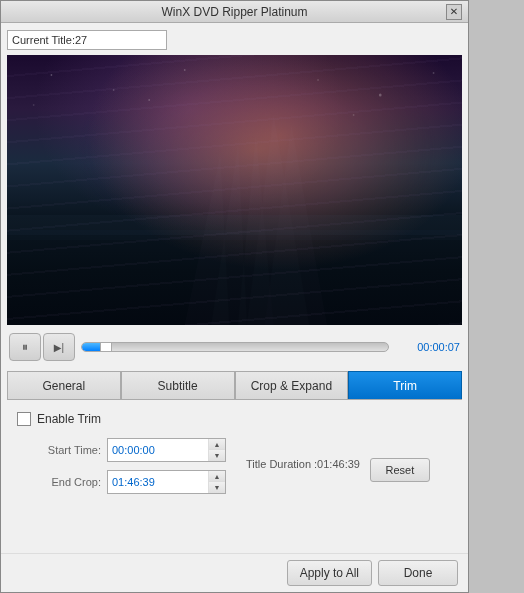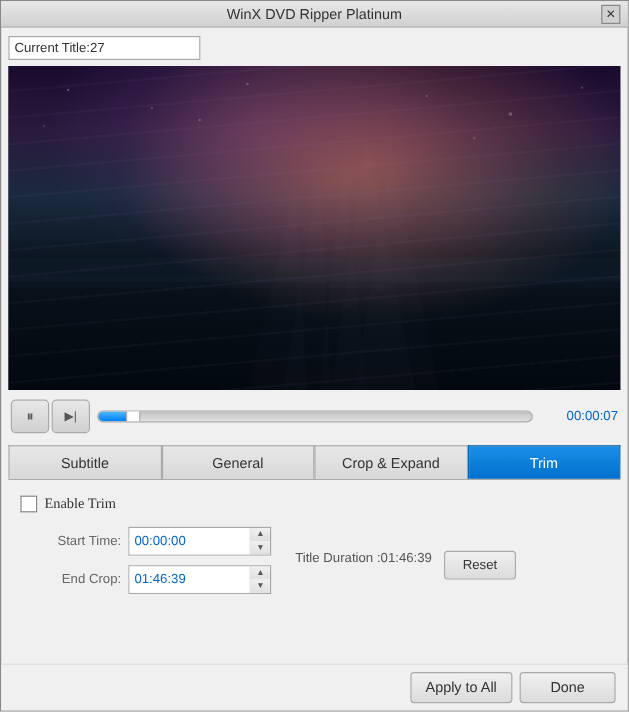--- a/index.html
+++ b/index.html
@@ -6,21 +6,21 @@
     body {
       font-family: Arial, sans-serif;
       font-size: 12px;
       background: #c0c0c0;
       width: 524px;
       height: 593px;
       overflow: hidden;
     }
 
     .window {
-      width: 524px;
+      width: 469px;
       height: 593px;
       background: #f0f0f0;
       border: 1px solid #888;
       display: flex;
       flex-direction: column;
     }
 
     .title-bar {
       background: linear-gradient(to bottom, #e8e8e8, #d0d0d0);
       height: 22px;
@@ -215,21 +215,20 @@
       padding: 8px 10px;
       display: flex;
       flex-direction: column;
       gap: 8px;
     }
 
     .enable-trim-row {
       display: flex;
       align-items: center;
       gap: 6px;
-      font-family: Liberation Serif, serif;
     }
 
     .checkbox {
       width: 14px;
       height: 14px;
       border: 1px solid #888;
       background: white;
       cursor: pointer;
       flex-shrink: 0;
     }
@@ -421,22 +420,22 @@
         </div>
       </div>
       <div class="progress-container">
         <div class="progress-fill"></div>
         <div class="progress-thumb"></div>
       </div>
       <span class="time-display">00:00:07</span>
     </div>
 
     <div class="tabs-bar">
+      <div class="tab">General</div>
       <div class="tab">Subtitle</div>
-      <div class="tab">General</div>
       <div class="tab">Crop &amp; Expand</div>
       <div class="tab active">Trim</div>
     </div>
 
     <div class="panel-content">
       <div class="enable-trim-row">
         <div class="checkbox"></div>
         <span class="enable-label">Enable Trim</span>
       </div>
 

